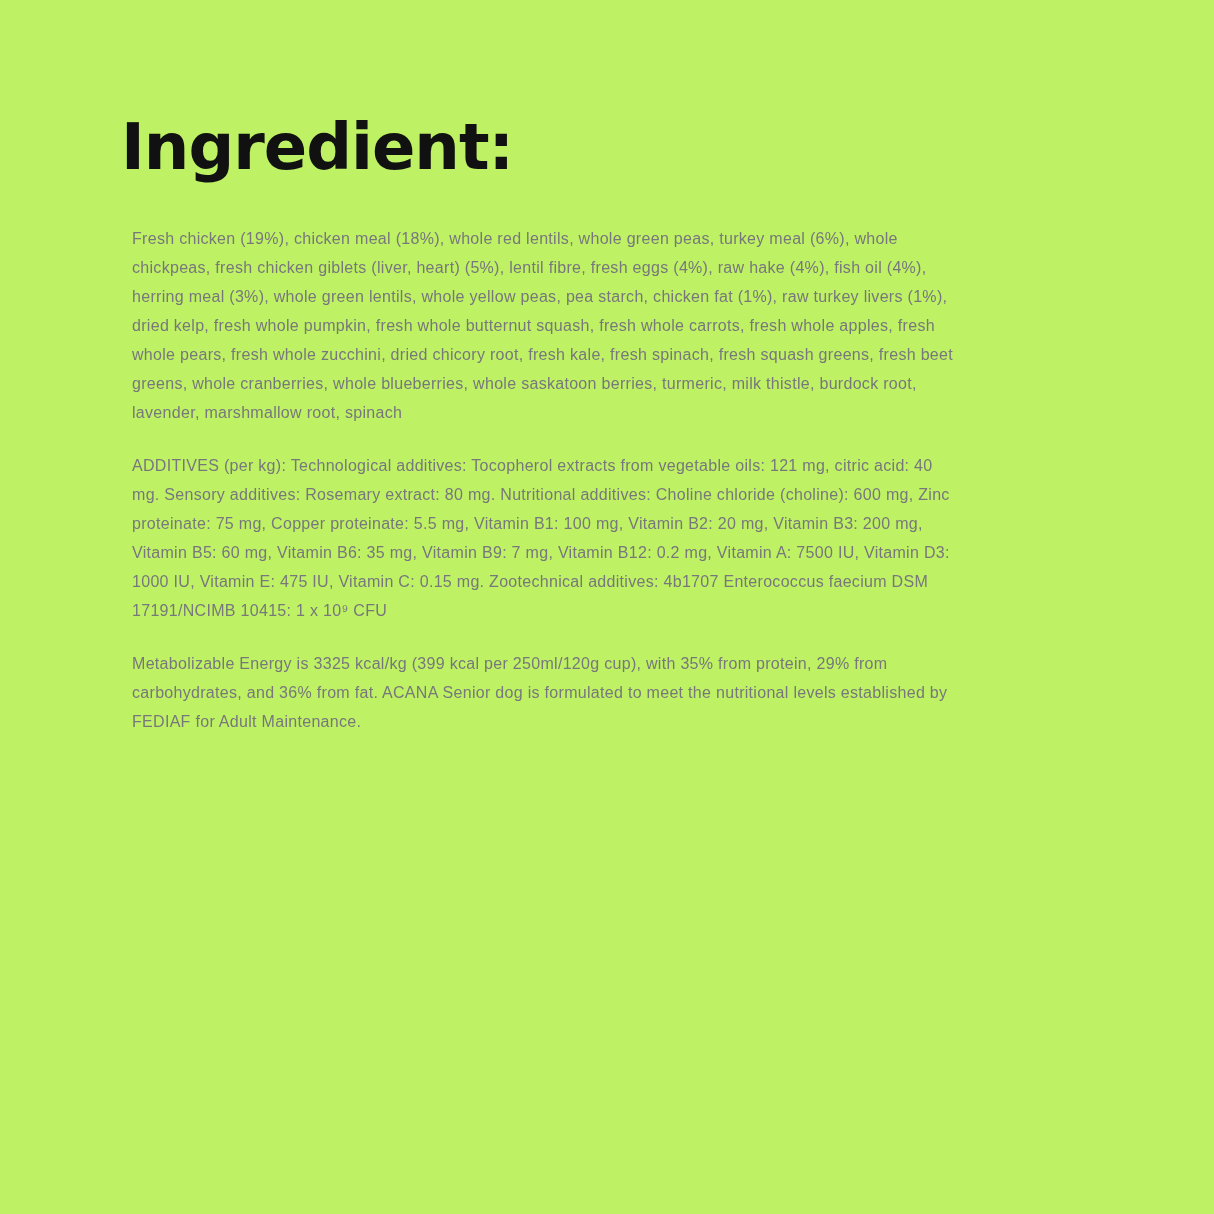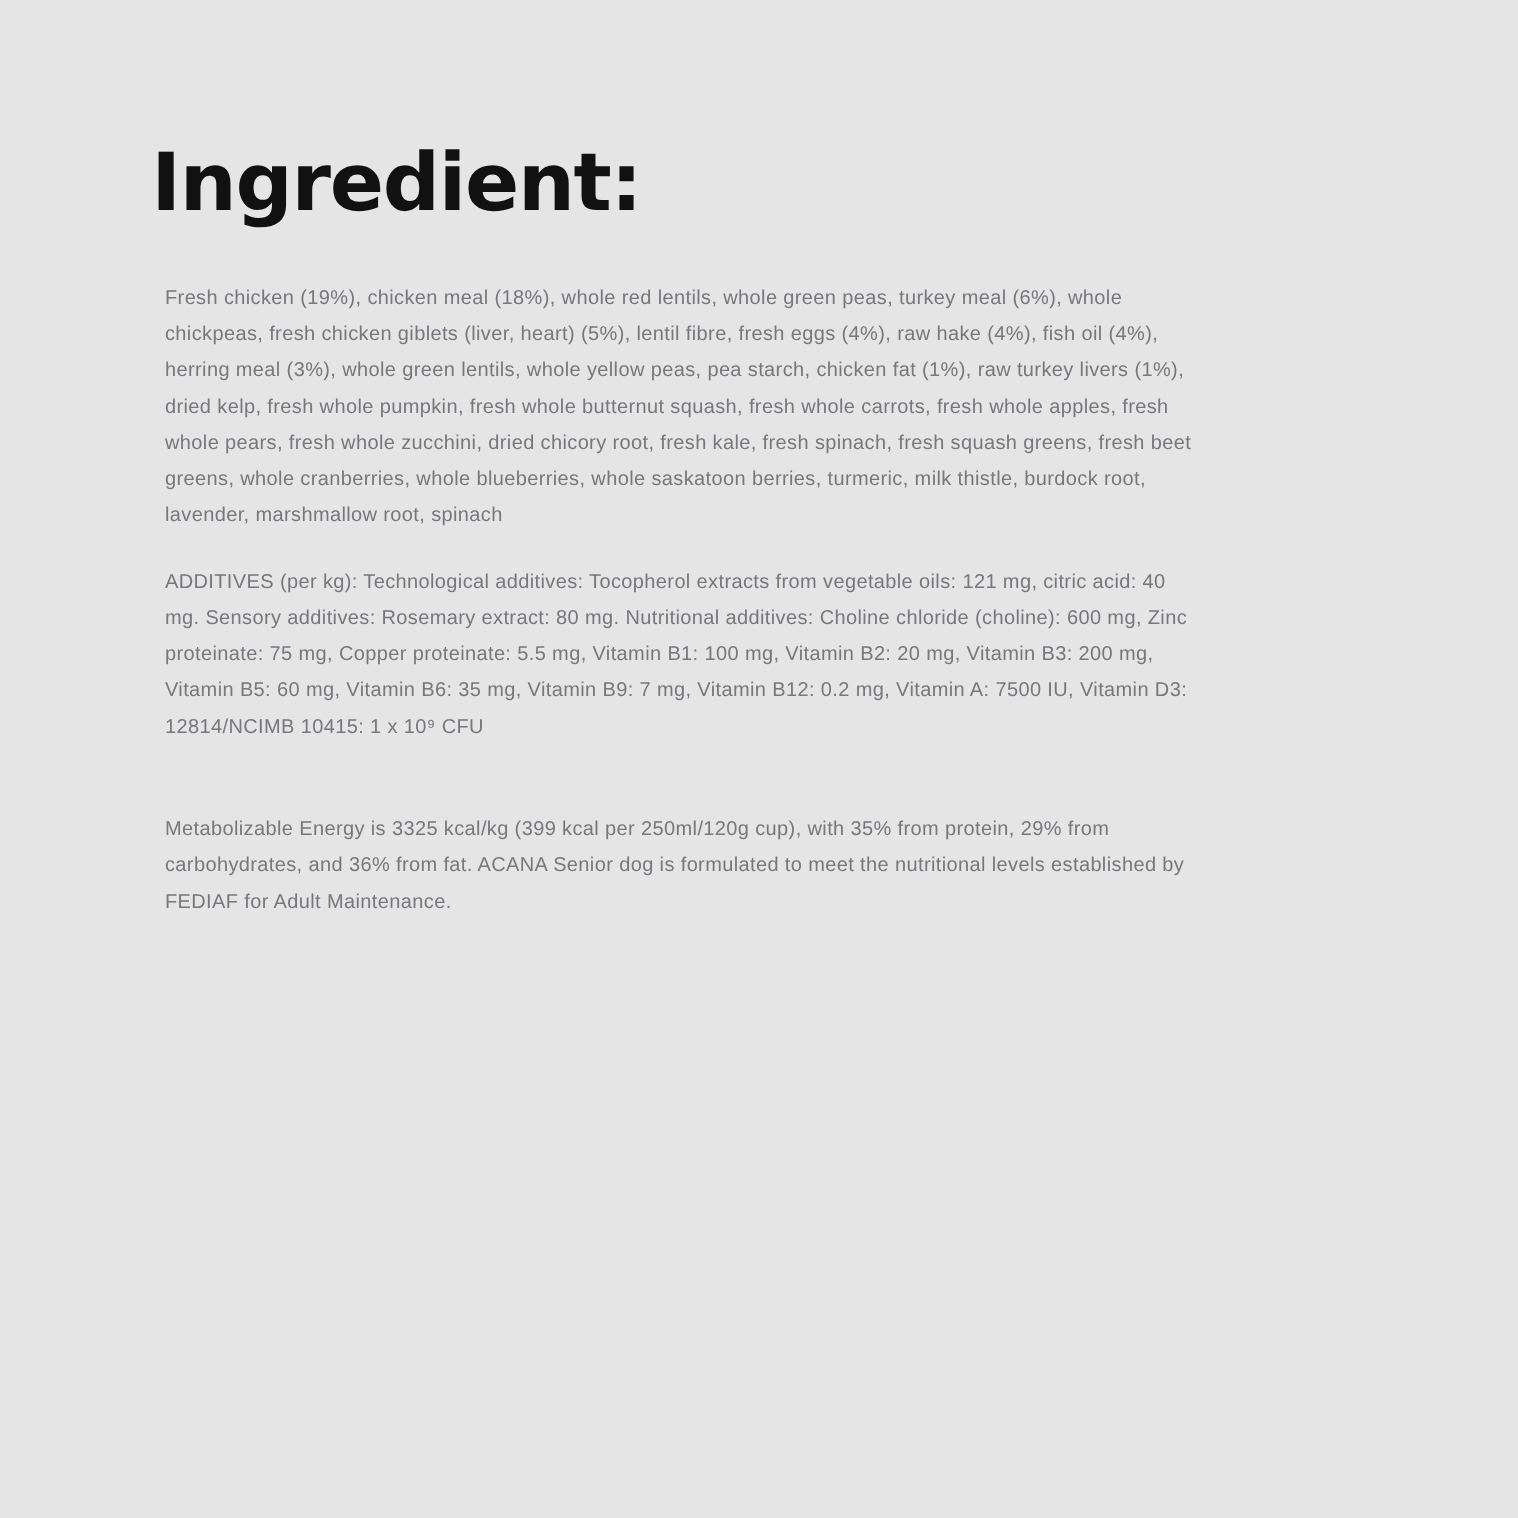--- a/index.html
+++ b/index.html
@@ -4,21 +4,21 @@
   <style>
     html, body {
       margin: 0;
       padding: 0;
       background: #ffffff;
     }
     .page {
       position: relative;
       width: 1214px;
       height: 1214px;
-      background: #e5e5e5;
+      background: #bef264;
       overflow: hidden;
       font-family: "Liberation Sans", sans-serif;
     }
     .title {
       position: absolute;
       left: 121px;
       top: 112px;
       margin: 0;
       font-family: "DejaVu Sans", sans-serif;
       font-weight: 700;
@@ -59,21 +59,22 @@
     <div class="line">whole pears, fresh whole zucchini, dried chicory root, fresh kale, fresh spinach, fresh squash greens, fresh beet</div>
     <div class="line">greens, whole cranberries, whole blueberries, whole saskatoon berries, turmeric, milk thistle, burdock root,</div>
     <div class="line">lavender, marshmallow root, spinach</div>
   </div>
 
   <div class="para para-additives">
     <div class="line">ADDITIVES (per kg): Technological additives: Tocopherol extracts from vegetable oils: 121 mg, citric acid: 40</div>
     <div class="line">mg. Sensory additives: Rosemary extract: 80 mg. Nutritional additives: Choline chloride (choline): 600 mg, Zinc</div>
     <div class="line">proteinate: 75 mg, Copper proteinate: 5.5 mg, Vitamin B1: 100 mg, Vitamin B2: 20 mg, Vitamin B3: 200 mg,</div>
     <div class="line">Vitamin B5: 60 mg, Vitamin B6: 35 mg, Vitamin B9: 7 mg, Vitamin B12: 0.2 mg, Vitamin A: 7500 IU, Vitamin D3:</div>
-    <div class="line">12814/NCIMB 10415: 1 x 10⁹ CFU</div>
+    <div class="line">1000 IU, Vitamin E: 475 IU, Vitamin C: 0.15 mg. Zootechnical additives: 4b1707 Enterococcus faecium DSM</div>
+    <div class="line">17191/NCIMB 10415: 1 x 10⁹ CFU</div>
   </div>
 
   <div class="para para-energy">
     <div class="line">Metabolizable Energy is 3325 kcal/kg (399 kcal per 250ml/120g cup), with 35% from protein, 29% from</div>
     <div class="line">carbohydrates, and 36% from fat. ACANA Senior dog is formulated to meet the nutritional levels established by</div>
     <div class="line">FEDIAF for Adult Maintenance.</div>
   </div>
 
 </div>
 

